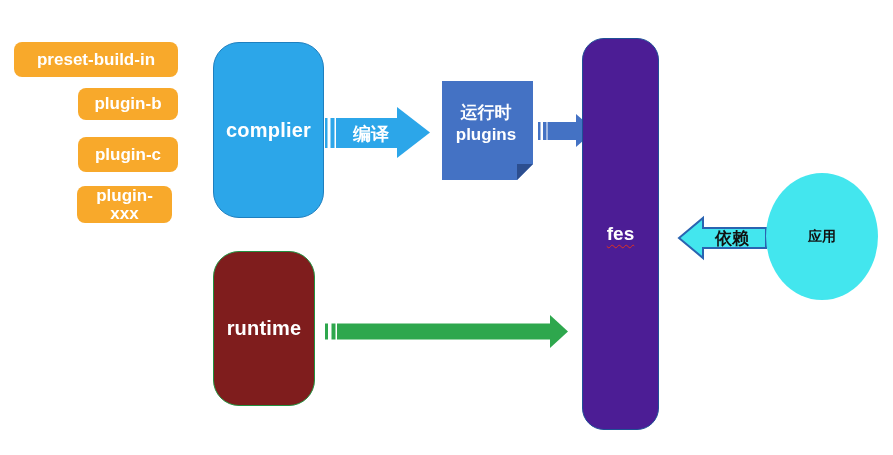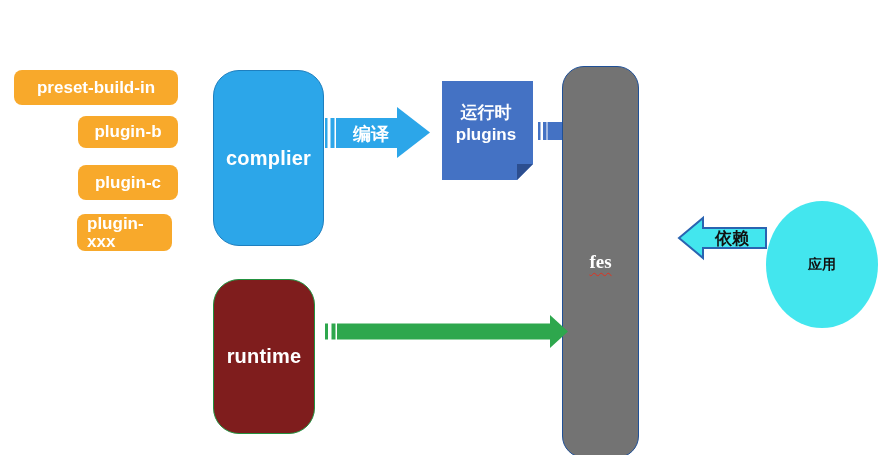--- a/index.html
+++ b/index.html
@@ -11,23 +11,22 @@
     height: 455px;
     background: #ffffff;
     overflow: hidden;
   }
   .abs { position: absolute; }
   .node {
     position: absolute;
     display: flex;
     align-items: center;
     justify-content: center;
-    text-align: left;
+    text-align: center;
     color: #ffffff;
-    margin-top: 28px;
   }
   .tag {
     border-radius: 8px;
     font-weight: bold;
     font-size: 17px;
     line-height: 18px;
     padding: 0 6px;
   }
   .bigblock {
     border-radius: 26px;
@@ -90,21 +89,21 @@
     <text x="44" y="59" class="svg-label" font-size="17" style="fill: rgb(255, 255, 255);">plugins</text>
   </svg>
 
   <svg class="abs" style="left:538px; top:114px;" width="57" height="33">
     <rect x="0" y="8" width="2.5" height="18" style="fill: rgb(68, 114, 196);"></rect>
     <rect x="5" y="8" width="3.5" height="18" style="fill: rgb(68, 114, 196);"></rect>
     <rect x="9.5" y="8" width="29" height="18" style="fill: rgb(68, 114, 196);"></rect>
     <polygon points="38,0 57,16.5 38,33" style="fill: rgb(68, 114, 196);"></polygon>
   </svg>
 
-  <div class="node fes-col" style="left: 562px; top: 38px; width: 77px; height: 392px; border: 1px solid rgb(31, 80, 151); background-color: #737373; font-family: Liberation Serif, serif;">
+  <div class="node fes-col" style="left: 582px; top: 38px; width: 77px; height: 392px; border: 1px solid rgb(31, 80, 151); background-color: #4c1d95;">
     <span class="fes-label" style="text-decoration-color: rgb(224, 49, 31);">fes</span>
   </div>
 
   <div class="node bigblock" style="left: 213px; top: 251px; width: 102px; height: 155px; border: 1.5px solid rgb(35, 145, 63); background-color: #7f1d1d;">
     <span>runtime</span>
   </div>
 
   <svg class="abs" style="left:325px; top:315px;" width="243" height="33">
     <rect x="0" y="8.5" width="3" height="16" style="fill: rgb(46, 167, 77);"></rect>
     <rect x="6.5" y="8.5" width="4" height="16" style="fill: rgb(46, 167, 77);"></rect>

